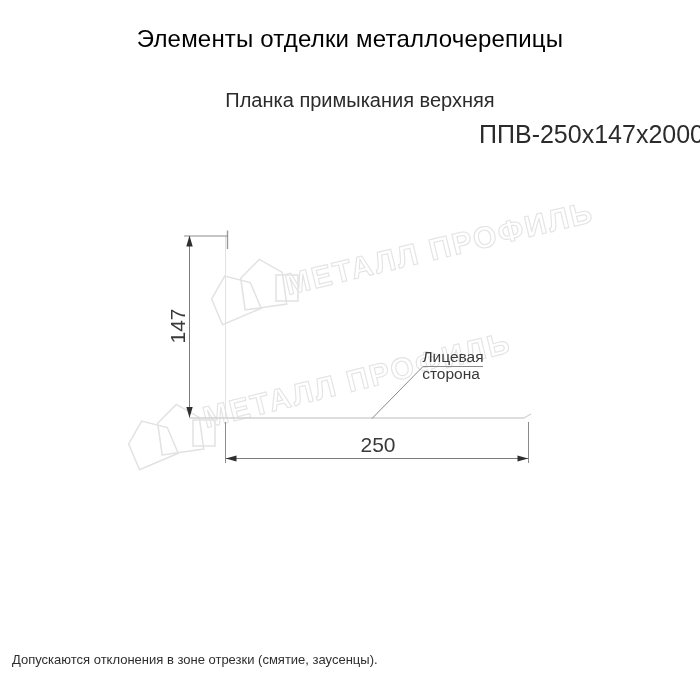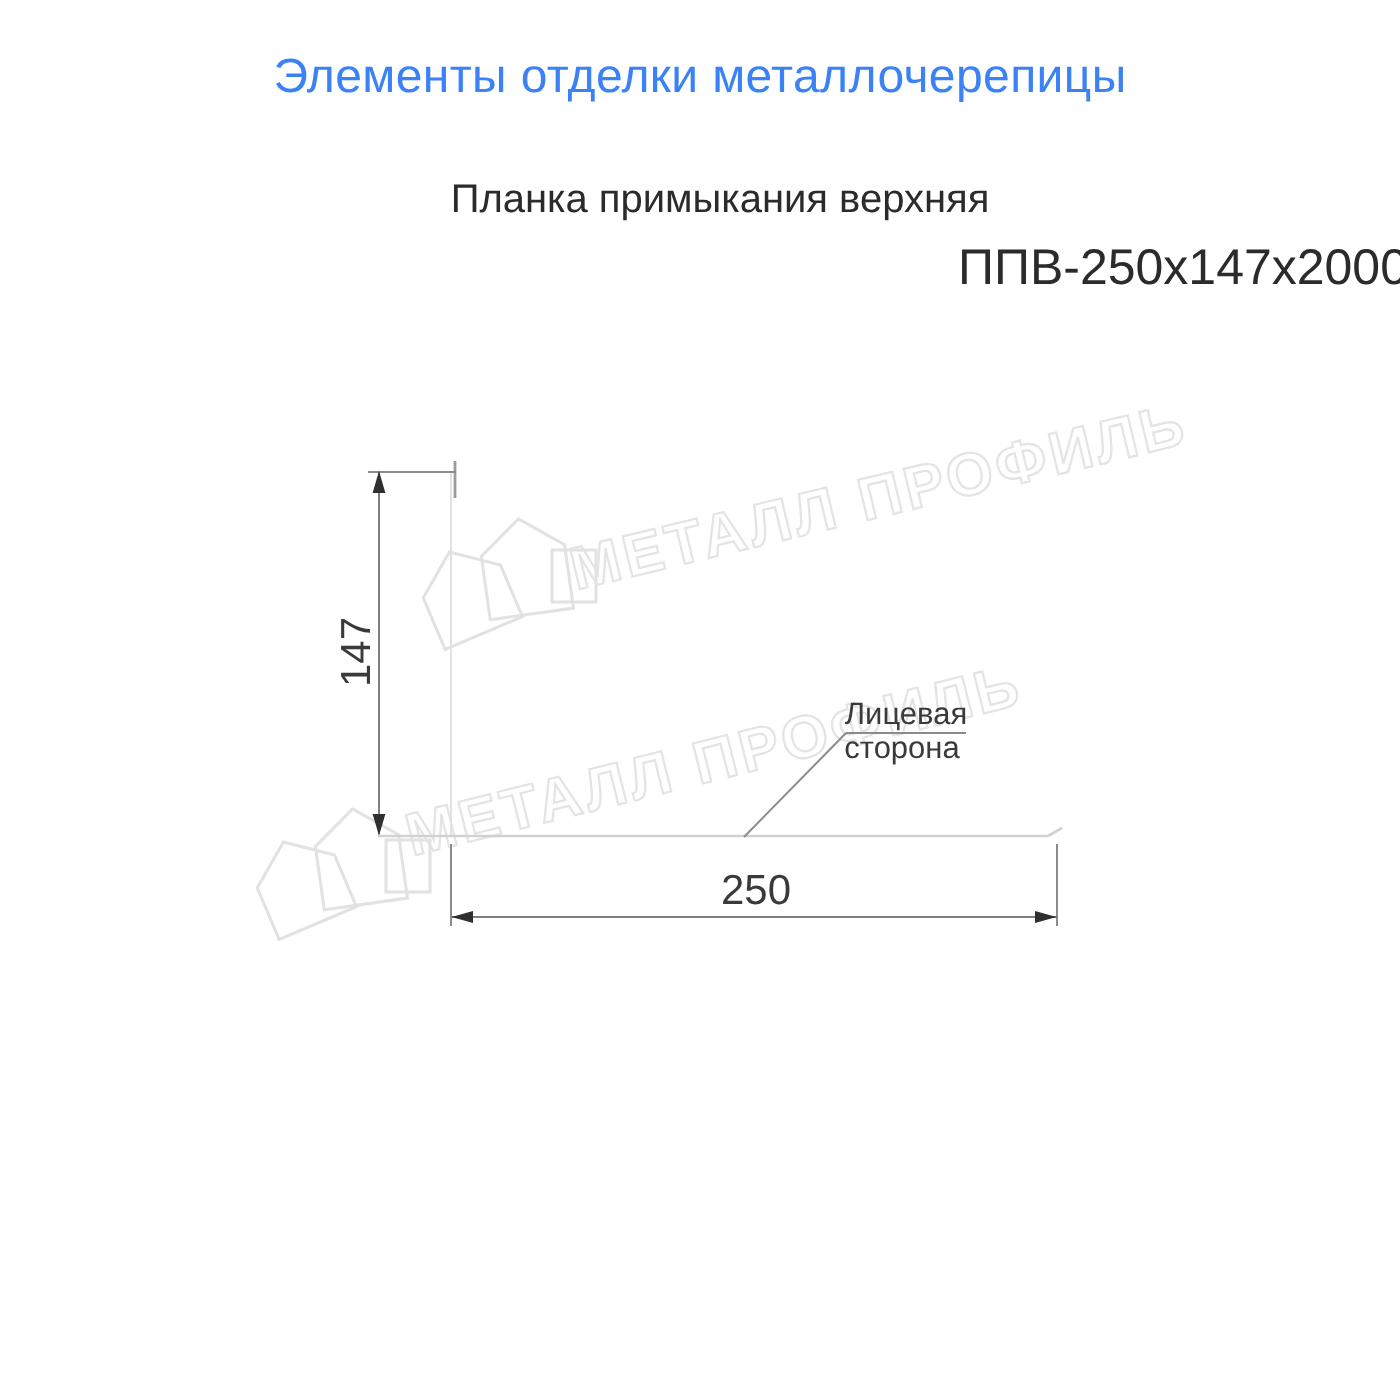--- a/index.html
+++ b/index.html
@@ -16,21 +16,21 @@
     color: #2b2b2b;
   }
   .page-title {
     position: absolute;
     top: 25px;
     left: 0;
     width: 700px;
     text-align: center;
     font-size: 24px;
     letter-spacing: 0.2px;
-    color: #3b82f6;
+    color: #000000;
   }
   .subtitle {
     position: absolute;
     top: 89px;
     left: 0;
     width: 700px;
     text-align: center;
     font-size: 20px;
     color: #2b2b2b;
     padding-left: 10px;
@@ -141,13 +141,14 @@
     <text class="label-text" x="453" y="362" text-anchor="middle">Лицевая</text>
     <text class="label-text" x="451" y="379" text-anchor="middle">сторона</text>
   </g>
 </svg>
 
 <div class="page-title">Элементы отделки металлочерепицы</div>
 <div class="subtitle">Планка примыкания верхняя</div>
 <div class="model-code">ППВ-250х147х2000</div>
 
 <div class="footer">
+  <div>Допускаются отклонения в зоне отрезки (смятие, заусенцы).</div>
 </div>
 
 </body></html>

